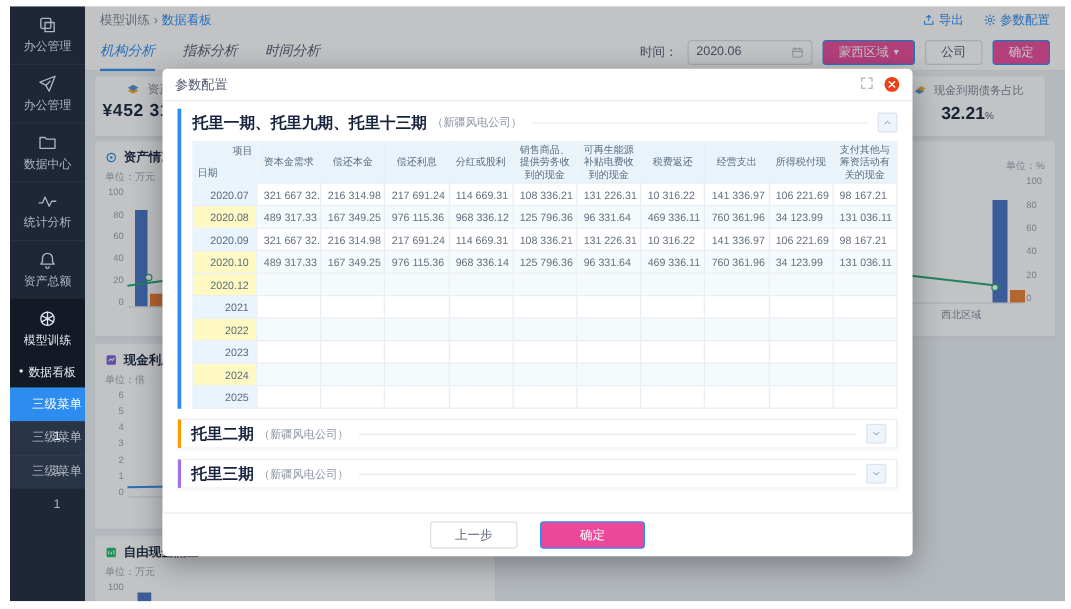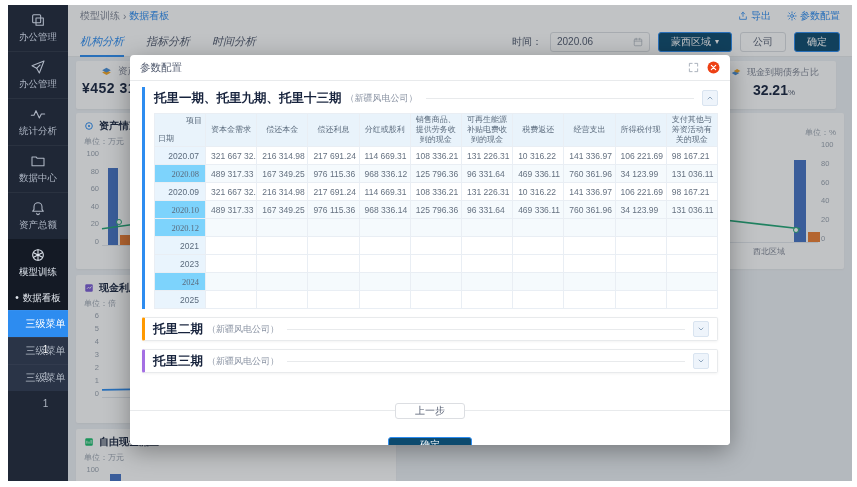--- a/index.html
+++ b/index.html
@@ -33,21 +33,21 @@
 
   .tabbar{position:absolute;top:22px;left:0;right:0;height:30px;background:#fff;border-bottom:1px solid #e8eaec;display:flex;align-items:center;padding:0 12px;box-sizing:border-box;}
   .tab{font-size:11px;color:#515a6e;margin-right:22px;height:30px;line-height:28px;cursor:pointer;box-sizing:border-box;font-style:italic;}
   .tab.active{color:#2d8cf0;border-bottom:2px solid #2d8cf0;}
   .filterbar{margin-left:auto;display:flex;align-items:center;gap:8px;}
   .time-label{font-size:10px;color:#515a6e;}
   .date-input{width:100px;height:20px;border:1px solid #dcdee2;border-radius:3px;background:#fff;display:flex;align-items:center;padding:0 6px;box-sizing:border-box;font-size:10px;color:#515a6e;cursor:pointer;}
   .date-input .cal{margin-left:auto;width:10px;height:10px;}
   .date-input svg{width:10px;height:10px;stroke:#b0b6bf;fill:none;stroke-width:1.8;stroke-linecap:round;}
   .btn{height:20px;border-radius:3px;font-size:10px;display:flex;align-items:center;justify-content:center;cursor:pointer;box-sizing:border-box;padding:0 12px;}
-  .btn-blue{background:#0c4a6e;color:#fff;border:1px solid #2d8cf0;}
+  .btn-blue{background:#ec4899;color:#fff;border:1px solid #2d8cf0;}
   .btn-plain{background:#fff;color:#515a6e;border:1px solid #dcdee2;}
   .caret{font-size:8px;margin-left:4px;}
 
   
   .content{position:absolute;top:52px;left:0;right:0;bottom:0;background:#eef1f5;overflow:hidden;}
   .card{position:absolute;background:#fff;border-radius:2px;box-shadow:0 1px 2px rgba(0,0,0,.04);}
   .card-asset{left:8px;top:4px;width:330px;height:48px;padding:4px 6px;box-sizing:border-box;}
   .card-title-row{display:flex;align-items:center;gap:5px;font-size:9.5px;color:#808695;}
   .card-asset .card-title-row{margin-left:18px;}
   .card-ico{width:13px;height:13px;}
@@ -97,32 +97,32 @@
   .sec-line{flex:1;height:1px;background:#e8eaec;margin:0 8px;}
   .chev-box{width:14px;height:14px;background:#eef4fb;border:1px solid #d9e4f0;border-radius:2px;display:flex;align-items:center;justify-content:center;cursor:pointer;flex:none;}
   .chev-box svg{width:8px;height:8px;stroke:#5f7f9e;fill:none;stroke-width:2;stroke-linecap:round;stroke-linejoin:round;}
 
   table.ptable{width:100%;border-collapse:collapse;table-layout:fixed;margin-top:4px;}
   .ptable th,.ptable td{border:1px solid #e9eef4;font-weight:normal;overflow:hidden;}
   .ptable thead th{background:#e9f3fb;color:#5b6b7d;font-size:8px;line-height:1.25;padding:1px 2px;height:24px;}
   .ptable td{font-size:8.5px;color:#657180;height:17px;padding:0 0 0 5px;white-space:nowrap;}
   .ptable td.datecell{background:#e9f4fd;text-align:right;padding:0 6px 0 0;color:#5b6b7d;}
   .ptable tr.even td{background:#f5fafd;}
-  .ptable tr.even td.datecell{background:#7dd3fc;font-family:Liberation Serif, serif;}
+  .ptable tr.even td.datecell{background:#fef9c3;}
   th.corner{position:relative;width:46px;padding:0;background:#e9f3fb;
     background-image:linear-gradient(to bottom right,transparent 49.3%,#c9d8e6 49.3%,#c9d8e6 50.7%,transparent 50.7%);}
   th.corner .c-top{position:absolute;top:2px;right:3px;font-size:8px;color:#5b6b7d;}
   th.corner .c-bot{position:absolute;bottom:2px;left:3px;font-size:8px;color:#5b6b7d;}
 
   .sec-bar{margin-top:8px;height:24px;border:1px solid #e8eaec;border-radius:2px;box-shadow:0 1px 3px rgba(0,0,0,.05);
            display:flex;align-items:center;padding:0 8px;box-sizing:border-box;cursor:pointer;}
   .sec-bar.orange{border-left:3px solid #ff9900;}
   .sec-bar.purple{border-left:3px solid #a46fe3;}
   .m-foot{position:absolute;bottom:0;left:0;right:0;height:34px;border-top:1px solid #e8eaec;background:#fff;
-          display:flex;align-items:center;justify-content:center;gap:18px;flex-direction:column;}
+          display:flex;align-items:center;justify-content:center;gap:18px;}
   .m-foot .btn{height:22px;}
   .m-foot .btn-plain{width:70px;}
   .m-foot .btn-blue{width:84px;}
 </style>
 </head>
 <body>
 
 <div class="app">
 
   <aside class="sidebar">
@@ -141,32 +141,32 @@
             <svg viewBox="0 0 24 24">
               <path d="M21 3L3 10l7 4 4 7 7-18z"></path>
               <path d="M10 14l5-5"></path>
             </svg>
           </span>
           <span class="s-label">办公管理</span>
         </div>
         <div class="side-item">
           <span class="s-ico">
             <svg viewBox="0 0 24 24">
-              <path d="M2 14h4l3-7 5 11 3-6h5"></path>
-            </svg>
-          </span>
-          <span class="s-label">统计分析</span>
+              <path d="M3 6h6l2 2h10v11H3z"></path>
+            </svg>
+          </span>
+          <span class="s-label">数据中心</span>
         </div>
         <div class="side-item">
           <span class="s-ico">
             <svg viewBox="0 0 24 24">
-              <path d="M3 6h6l2 2h10v11H3z"></path>
-            </svg>
-          </span>
-          <span class="s-label">数据中心</span>
+              <path d="M2 14h4l3-7 5 11 3-6h5"></path>
+            </svg>
+          </span>
+          <span class="s-label">统计分析</span>
         </div>
         <div class="side-item">
           <span class="s-ico">
             <svg viewBox="0 0 24 24">
               <path d="M12 4a6 6 0 016 6v4l2 3H4l2-3v-4a6 6 0 016-6z"></path>
               <path d="M10 20a2 2 0 004 0"></path>
             </svg>
           </span>
           <span class="s-label">资产总额</span>
         </div>
@@ -500,20 +500,33 @@
                   <td></td>
                   <td></td>
                   <td></td>
                   <td></td>
                   <td></td>
                   <td></td>
                   <td></td>
                   <td></td>
                   <td></td>
                 </tr>
+                <tr class="even">
+                  <td class="datecell">2022</td>
+                  <td></td>
+                  <td></td>
+                  <td></td>
+                  <td></td>
+                  <td></td>
+                  <td></td>
+                  <td></td>
+                  <td></td>
+                  <td></td>
+                  <td></td>
+                </tr>
                 <tr class="odd">
                   <td class="datecell">2023</td>
                   <td></td>
                   <td></td>
                   <td></td>
                   <td></td>
                   <td></td>
                   <td></td>
                   <td></td>
                   <td></td>

